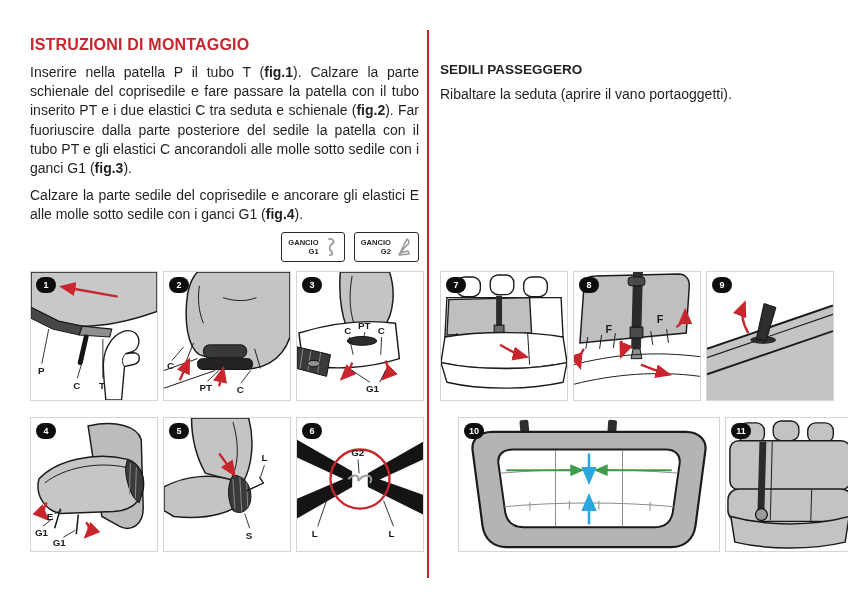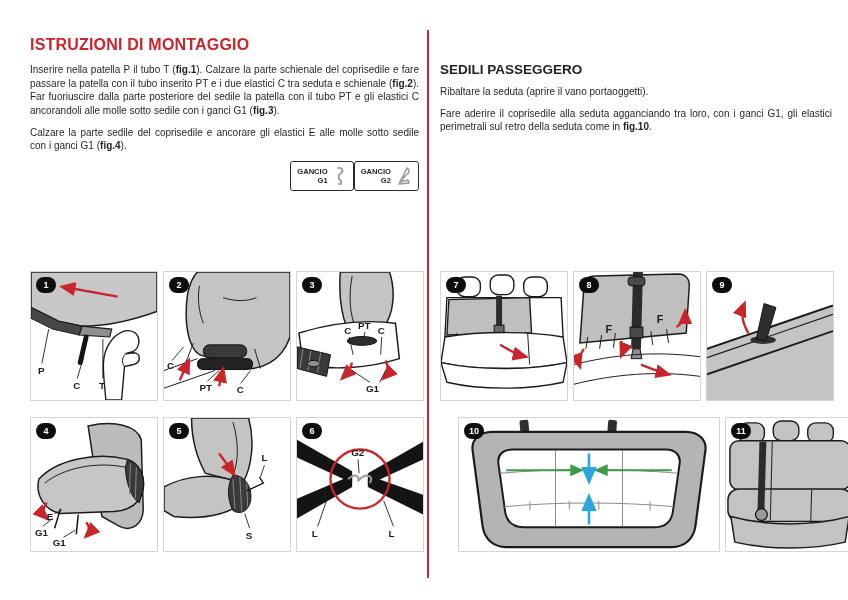--- a/index.html
+++ b/index.html
@@ -3,24 +3,24 @@
 <meta charset="utf-8">
 <style>
   html,body{margin:0;padding:0;background:#ffffff;}
   .page{position:relative;width:848px;height:600px;background:#fff;overflow:hidden;
         font-family:"Liberation Sans",sans-serif;color:#231f20;padding-left:40px;}
   
   .left-col{position:absolute;left:30px;top:36px;width:389px;}
   .right-col{position:absolute;left:440px;top:62px;width:392px;}
   .doc-title{font-size:16px;font-weight:bold;color:var(--accent,#c9252c);margin:0 0 9px 0;letter-spacing:.2px;}
   .section-heading{font-size:13.5px;font-weight:bold;margin:0 0 8px 0;}
-  .body-par{font-size:10px;line-height:1.37;text-align:justify;margin:0 0 8px 0;}
+  .body-par{font-size:14px;line-height:1.37;text-align:justify;margin:0 0 8px 0;}
   .body-par b{font-weight:bold;}
   
-  .hook-legend{display:flex;justify-content:flex-end;margin-top:8px;}
+  .hook-legend{display:flex;justify-content:flex-end;gap:9px;margin-top:8px;}
   .hook-box{display:flex;align-items:center;gap:5px;border:1.4px solid #2b2b2b;border-radius:3px;
             padding:2px 6px;height:24px;background:#fff;}
   .hook-text{text-align:right;font-size:7.6px;font-weight:bold;line-height:1.25;}
   .hook-text .code{display:block;text-align:right;}
   
   .divider{position:absolute;left:427px;top:30px;width:2px;height:548px;background:var(--accent,#c9252c);}
   
   .figs-left{position:absolute;left:30px;top:271px;display:grid;
              grid-template-columns:repeat(3,128px);grid-template-rows:130px 135px;gap:16px 5px;}
   .figs-right-r1{position:absolute;left:440px;top:271px;display:grid;
@@ -85,21 +85,20 @@
         </svg>
       </div>
     </div>
   </div>
 
   <div class="divider"></div>
 
   <div class="right-col">
     <h2 class="section-heading">SEDILI PASSEGGERO</h2>
     <p class="body-par">Ribaltare la seduta (aprire il vano portaoggetti).</p>
-    <p class="body-par">Fare aderire il coprisedile alla seduta agganciando tra loro, con i ganci G1, gli elastici perimetrali sul retro della seduta come in <b>fig.10</b>.</p>
   </div>
 
   <div class="figs-left">
 
     <div class="fig-cell">
       <div class="fig-badge">1</div>
       <svg class="fig-art" viewBox="0 0 128 130">
         <g>
           <path d="M0,0 H128 V40 C100,50 72,55 52,55 L28,50 L0,36 Z" fill="#c8c8c8" class="outline"></path>
           <path d="M0,36 L28,50 L52,55 L49,64 L22,58 L0,47 Z" fill="#474749" stroke="#1b1b1b" stroke-width="1"></path>

